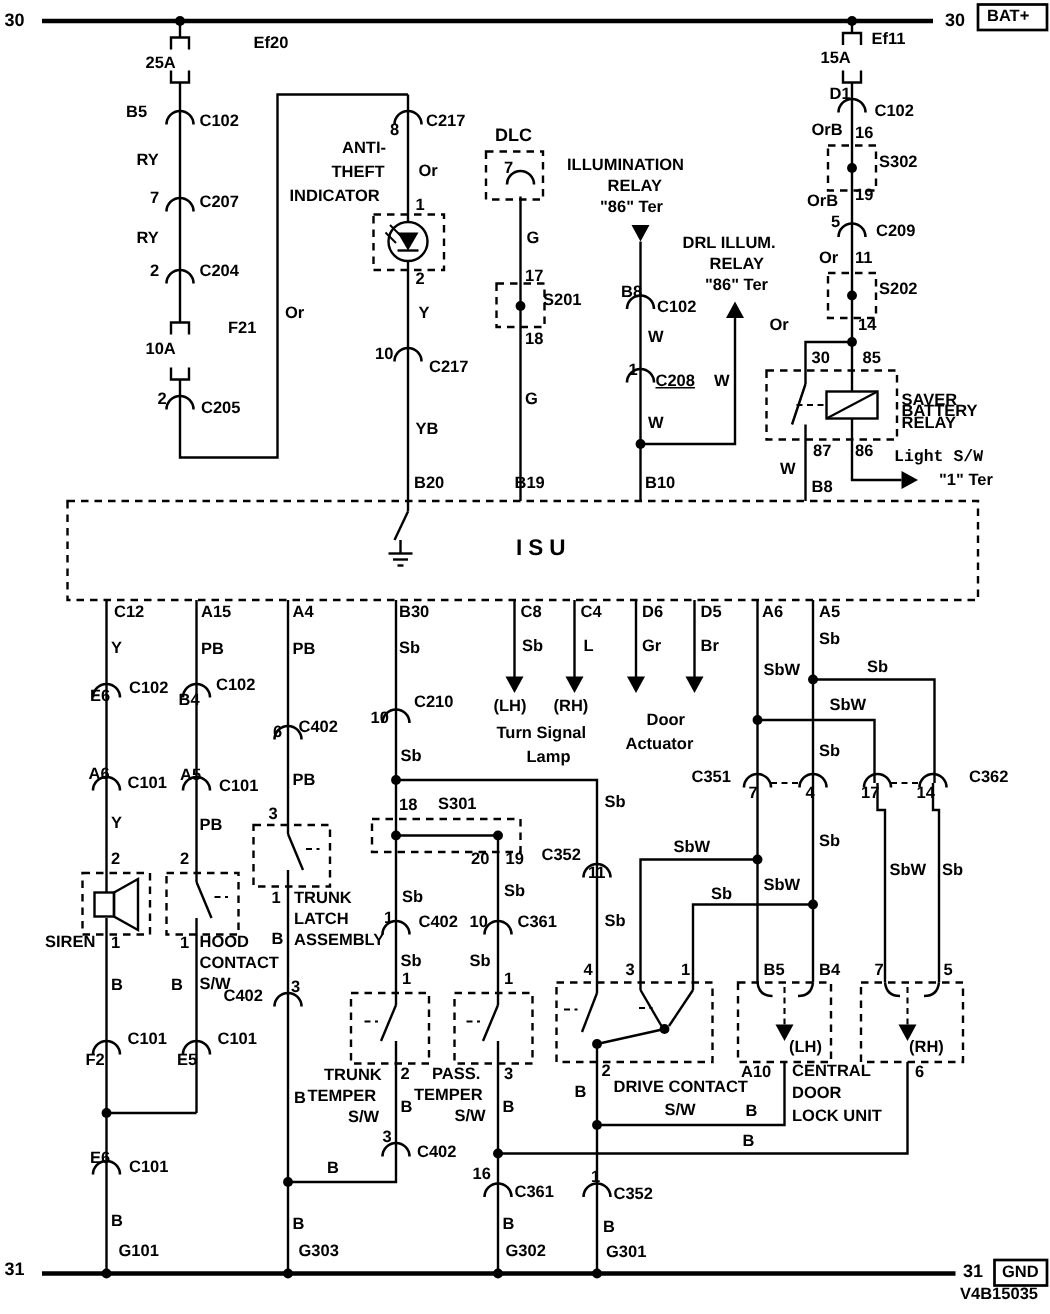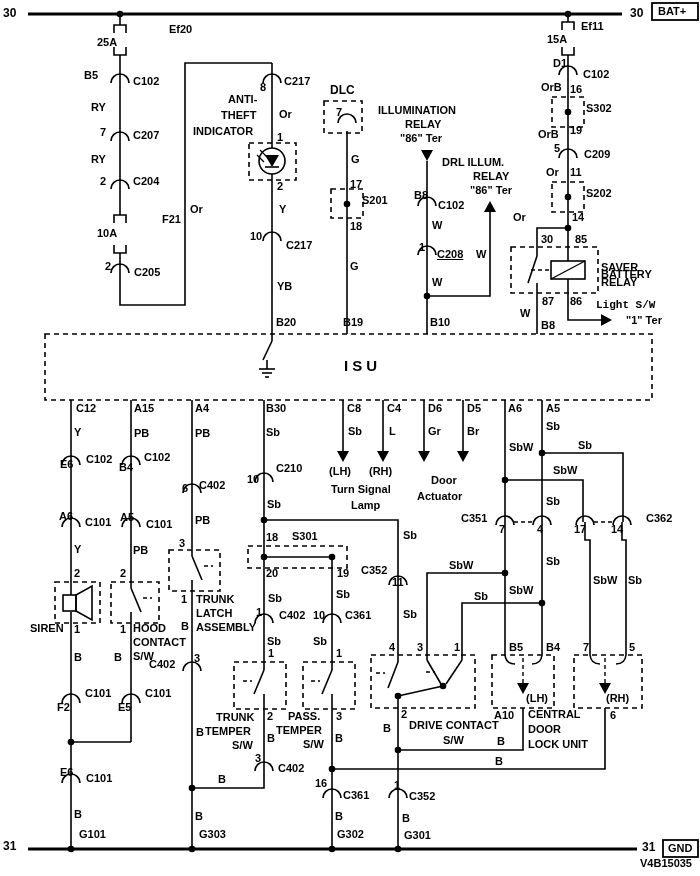--- a/index.html
+++ b/index.html
@@ -198,21 +198,21 @@
       <span class="lbl" style="left: 133px; top: 24px; margin-left: 36px;">Ef20</span>
       <span class="lbl" style="left: 97px; top: 37px;">25A</span>
       <span class="lbl" style="left: 84px; top: 70px;">B5</span>
       <span class="lbl" style="left: 133px; top: 76px;">C102</span>
       <span class="lbl" style="left: 91px; top: 102px;">RY</span>
       <span class="lbl" style="left: 100px; top: 127px;">7</span>
       <span class="lbl" style="left: 133px; top: 130px;">C207</span>
       <span class="lbl" style="left: 91px; top: 154px;">RY</span>
       <span class="lbl" style="left: 100px; top: 176px;">2</span>
       <span class="lbl" style="left: 133px; top: 176px;">C204</span>
-      <span class="lbl" style="left: 134px; top: 214px; padding-left: 28px;">F21</span>
+      <span class="lbl" style="left: 124px; top: 214px; padding-left: 28px;">F21</span>
       <span class="lbl" style="left: 97px; top: 228px;">10A</span>
       <span class="lbl" style="left: 105px; top: 261px;">2</span>
       <span class="lbl" style="left: 134px; top: 267px;">C205</span>
       <span class="lbl" style="left: 190px; top: 204px;">Or</span>
       <span class="lbl" style="left: 228px; top: 94px;">ANTI-</span>
       <span class="lbl" style="left: 221px; top: 110px;">THEFT</span>
       <span class="lbl" style="left: 193px; top: 126px;">INDICATOR</span>
       <span class="lbl" style="left: 260px; top: 82px;">8</span>
       <span class="lbl" style="left: 284px; top: 76px;">C217</span>
       <span class="lbl" style="left: 279px; top: 109px;">Or</span>
@@ -235,21 +235,21 @@
       <span class="lbl" style="left: 405px; top: 119px;">RELAY</span>
       <span class="lbl" style="left: 400px; top: 133px;">"86" Ter</span>
       <span class="lbl" style="left: 414px; top: 190px;">B8</span>
       <span class="lbl" style="left: 438px; top: 200px;">C102</span>
       <span class="lbl" style="left: 432px; top: 220px;">W</span>
       <span class="lbl" style="left: 419px; top: 242px;">1</span>
       <span class="lbl" style="left: 437px; top: 249px; text-decoration: underline;">C208</span>
       <span class="lbl" style="left: 476px; top: 249px;">W</span>
       <span class="lbl" style="left: 432px; top: 277px;">W</span>
       <span class="lbl" style="left: 430px; top: 317px;">B10</span>
-      <span class="lbl" style="left: 442px; top: 157px;">DRL ILLUM.</span>
+      <span class="lbl" style="left: 455px; top: 157px;">DRL ILLUM.</span>
       <span class="lbl" style="left: 473px; top: 171px;">RELAY</span>
       <span class="lbl" style="left: 470px; top: 185px;">"86" Ter</span>
       <span class="lbl" style="left: 581px; top: 21px;">Ef11</span>
       <span class="lbl" style="left: 547px; top: 34px;">15A</span>
       <span class="lbl" style="left: 553px; top: 58px;">D1</span>
       <span class="lbl" style="left: 583px; top: 69px;">C102</span>
       <span class="lbl" style="left: 541px; top: 82px;">OrB</span>
       <span class="lbl" style="left: 570px; top: 84px;">16</span>
       <span class="lbl" style="left: 586px; top: 103px;">S302</span>
       <span class="lbl" style="left: 570px; top: 125px;">19</span>
@@ -304,21 +304,21 @@
       <span class="lbl" style="left: 417px; top: 491px;">Actuator</span>
       <span class="lbl" style="left: 461px; top: 513px;">C351</span>
       <span class="lbl" style="left: 499px; top: 524px;">7</span>
       <span class="lbl" style="left: 537px; top: 524px;">4</span>
       <span class="lbl" style="left: 574px; top: 524px;">17</span>
       <span class="lbl" style="left: 611px; top: 524px;">14</span>
       <span class="lbl" style="left: 646px; top: 513px;">C362</span>
       <span class="lbl" style="left: 267px; top: 499px;">Sb</span>
       <span class="lbl" style="left: 266px; top: 532px;">18</span>
       <span class="lbl" style="left: 292px; top: 531px;">S301</span>
-      <span class="lbl" style="left: 266px; top: 568px;">20</span>
+      <span class="lbl" style="left: 266px; top: 568px; padding-left: 48px;">20</span>
       <span class="lbl" style="left: 337px; top: 568px;">19</span>
       <span class="lbl" style="left: 403px; top: 530px;">Sb</span>
       <span class="lbl" style="left: 361px; top: 565px;">C352</span>
       <span class="lbl" style="left: 392px; top: 577px;">11</span>
       <span class="lbl" style="left: 268px; top: 593px;">Sb</span>
       <span class="lbl" style="left: 336px; top: 589px;">Sb</span>
       <span class="lbl" style="left: 256px; top: 607px;">1</span>
       <span class="lbl" style="left: 279px; top: 610px;">C402</span>
       <span class="lbl" style="left: 313px; top: 610px;">10</span>
       <span class="lbl" style="left: 345px; top: 610px;">C361</span>

